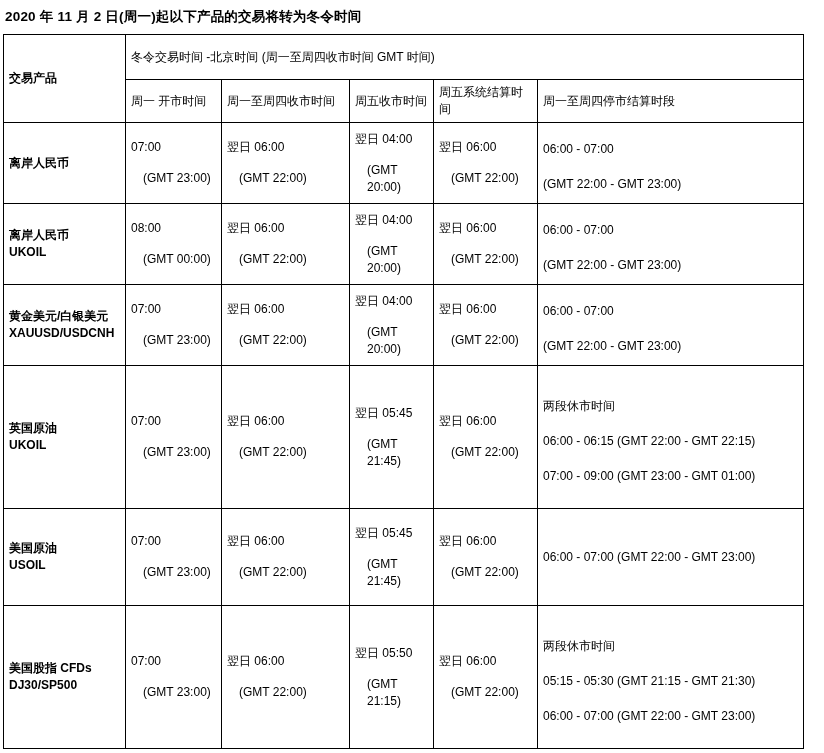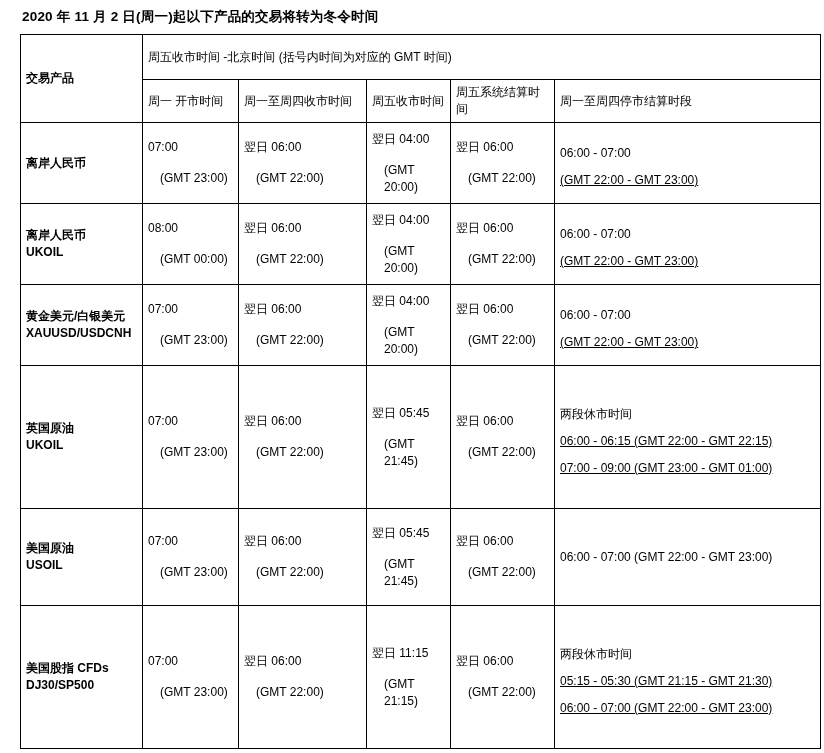--- a/index.html
+++ b/index.html
@@ -8,21 +8,21 @@
     background: #ffffff;
   }
   body {
     width: 824px;
     height: 753px;
     font-family: "Liberation Sans", sans-serif;
     color: #000000;
     overflow: hidden;
   }
   .page {
-    padding: 6px 8px 0 20px;
+    padding: 6px 8px 0 3px;
     box-sizing: border-box;
   }
   .doc-title {
     font-size: 13.5px;
     font-weight: bold;
     line-height: 18px;
     margin: 2px 0 8px 2px;
     letter-spacing: 0.2px;
   }
   table.schedule {
@@ -72,22 +72,21 @@
   .cellstack .g {
     display: block;
     margin-top: 14px;
     margin-left: 12px;
   }
   .break-lines .bl {
     display: block;
     margin-top: 8px;
   }
   .break-lines .bl + .bl {
-    margin-top: 10px;
-    text-decoration: underline;
+    margin-top: 18px;
   }
   .mid-single {
     line-height: 17px;
   }
   
   tr.r-head td { height: 36px; }
   tr.r-sub td { height: 28px; }
   tr.r-fx td { height: 72px; }
   tr.r-cnh td { height: 72px; }
   tr.r-metal td { height: 72px; }
@@ -107,21 +106,21 @@
       <col class="c0">
         <col class="c1">
         <col class="c2">
         <col class="c3">
         <col class="c4">
         <col class="c5">
     </colgroup>
     <tbody>
       <tr class="r-head">
         <td rowspan="2" class="prod-head">交易产品</td>
-        <td colspan="5" class="head-span">周五收市时间  -北京时间 (括号内时间为对应的 GMT 时间)</td>
+        <td colspan="5" class="head-span">冬令交易时间  -北京时间 (周一至周四收市时间 GMT 时间)</td>
       </tr>
       <tr class="r-sub subhead">
         <td>周一 开市时间</td>
         <td>周一至周四收市时间</td>
         <td>周五收市时间</td>
         <td>周五系统结算时间</td>
         <td>周一至周四停市结算时段</td>
       </tr>
 
       <tr class="r-fx">
@@ -311,21 +310,21 @@
           </span>
         </td>
         <td>
           <span class="cellstack">
             <span class="t">翌日 06:00</span>
             <span class="g">(GMT 22:00)</span>
           </span>
         </td>
         <td>
           <span class="cellstack">
-            <span class="t">翌日 11:15</span>
+            <span class="t">翌日 05:50</span>
             <span class="g">(GMT 21:15)</span>
           </span>
         </td>
         <td>
           <span class="cellstack">
             <span class="t">翌日 06:00</span>
             <span class="g">(GMT 22:00)</span>
           </span>
         </td>
         <td class="break-lines">

